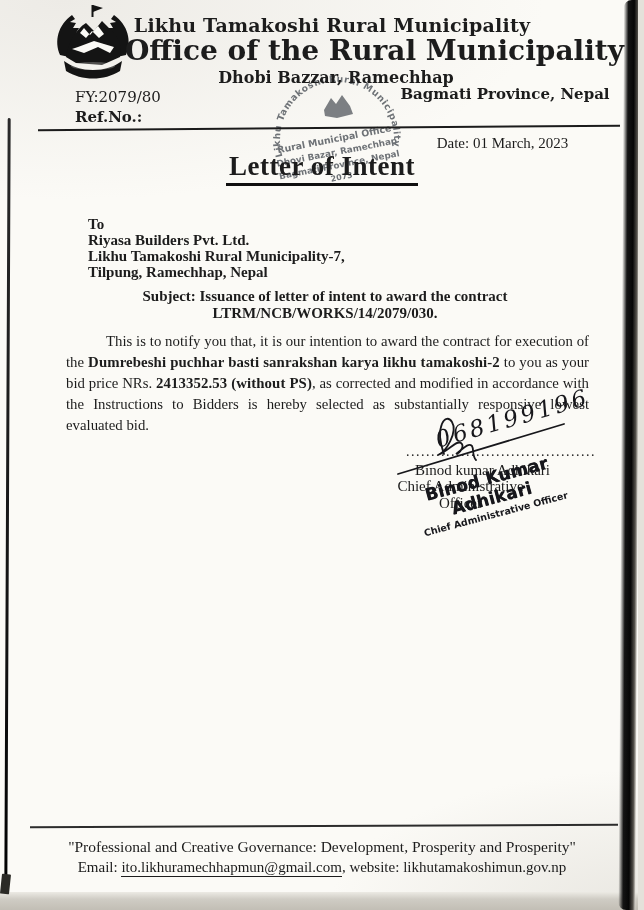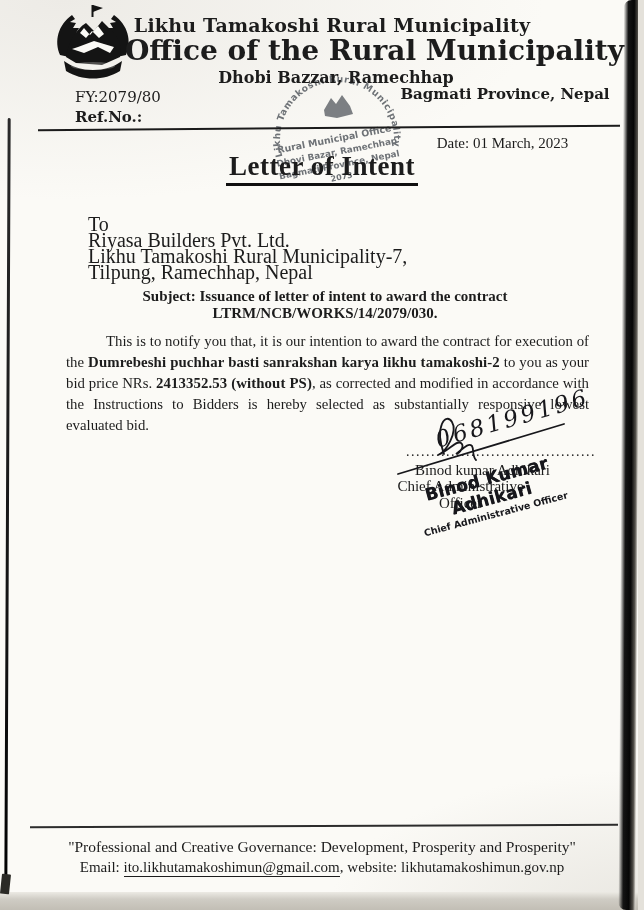--- a/index.html
+++ b/index.html
@@ -33,21 +33,21 @@
   .hdr-fy{left:75px;top:88px;font-family:"DejaVu Serif",serif;font-weight:normal;font-size:15px;z-index:2;}
   .hdr-ref{left:75px;top:108px;font-family:"DejaVu Serif",serif;font-weight:bold;font-size:15px;z-index:2;}
   .hdr-prov{left:400px;top:85px;width:210px;text-align:center;font-family:"DejaVu Serif",serif;
     font-weight:bold;font-size:15px;z-index:2;}
   .hdr-rule{left:38px;top:127px;width:582px;height:2px;background:#1b1b1b;transform:rotate(-0.45deg);z-index:2;}
   
   .date-line{left:420px;top:135px;width:165px;text-align:center;font-size:15px;z-index:2;font-family:Liberation Serif, serif;}
   .title-wrap{left:20px;top:151px;width:604px;text-align:center;z-index:3;}
   .title-text{display:inline-block;font-weight:bold;font-size:27px;letter-spacing:0.5px;
     border-bottom:3px solid #101010;padding:0 3px 1px 3px;}
-  .to-block{left:88px;top:217px;font-size:20px;line-height:15.5px;z-index:2;}
+  .to-block{left:88px;top:217px;font-size:15px;line-height:15.5px;z-index:2;font-weight:bold;}
   .to-block div{margin-bottom:0.5px;}
   .subject-wrap{left:20px;top:288px;width:610px;text-align:center;font-weight:bold;font-size:15px;line-height:16.5px;z-index:2;}
   .body-par{left:66px;top:331px;width:523px;font-size:14.8px;line-height:21px;
     text-align:justify;text-indent:40px;z-index:2;}
   .body-par b{letter-spacing:0.1px;}
   
   .round-stamp{left:262px;top:58px;width:150px;height:150px;z-index:1;opacity:0.85;}
   
   .sig-svg{left:392px;top:410px;width:185px;height:72px;z-index:3;}
   .sig-number{left:436px;top:427px;font-family:"DejaVu Serif",serif;font-style:italic;font-size:23px;
@@ -151,13 +151,13 @@
 <div class="abs sig-dots">......................................</div>
 <div class="abs sig-name">Binod kumar Adhikari</div>
 <div class="abs sig-title">Chief Administrative Officer</div>
 <div class="abs officer-stamp">
   <div class="nm">Binod Kumar Adhikari</div>
   <div class="tt">Chief Administrative Officer</div>
 </div>
 
 <div class="abs footer-rule"></div>
 <div class="abs footer-slogan">"Professional and Creative Governance: Development, Prosperity and Prosperity"</div>
-<div class="abs footer-contact"><span>Email: </span><span class="u">ito.likhutamakoshimun@gmail.com</span><span>, website: </span><span>likhutamakoshimun.gov.np</span></div>
+<div class="abs footer-contact"><span>Email: </span><span class="u">ito.likhuramechhapmun@gmail.com</span><span>, website: </span><span>likhutamakoshimun.gov.np</span></div>
 
 </body></html>

